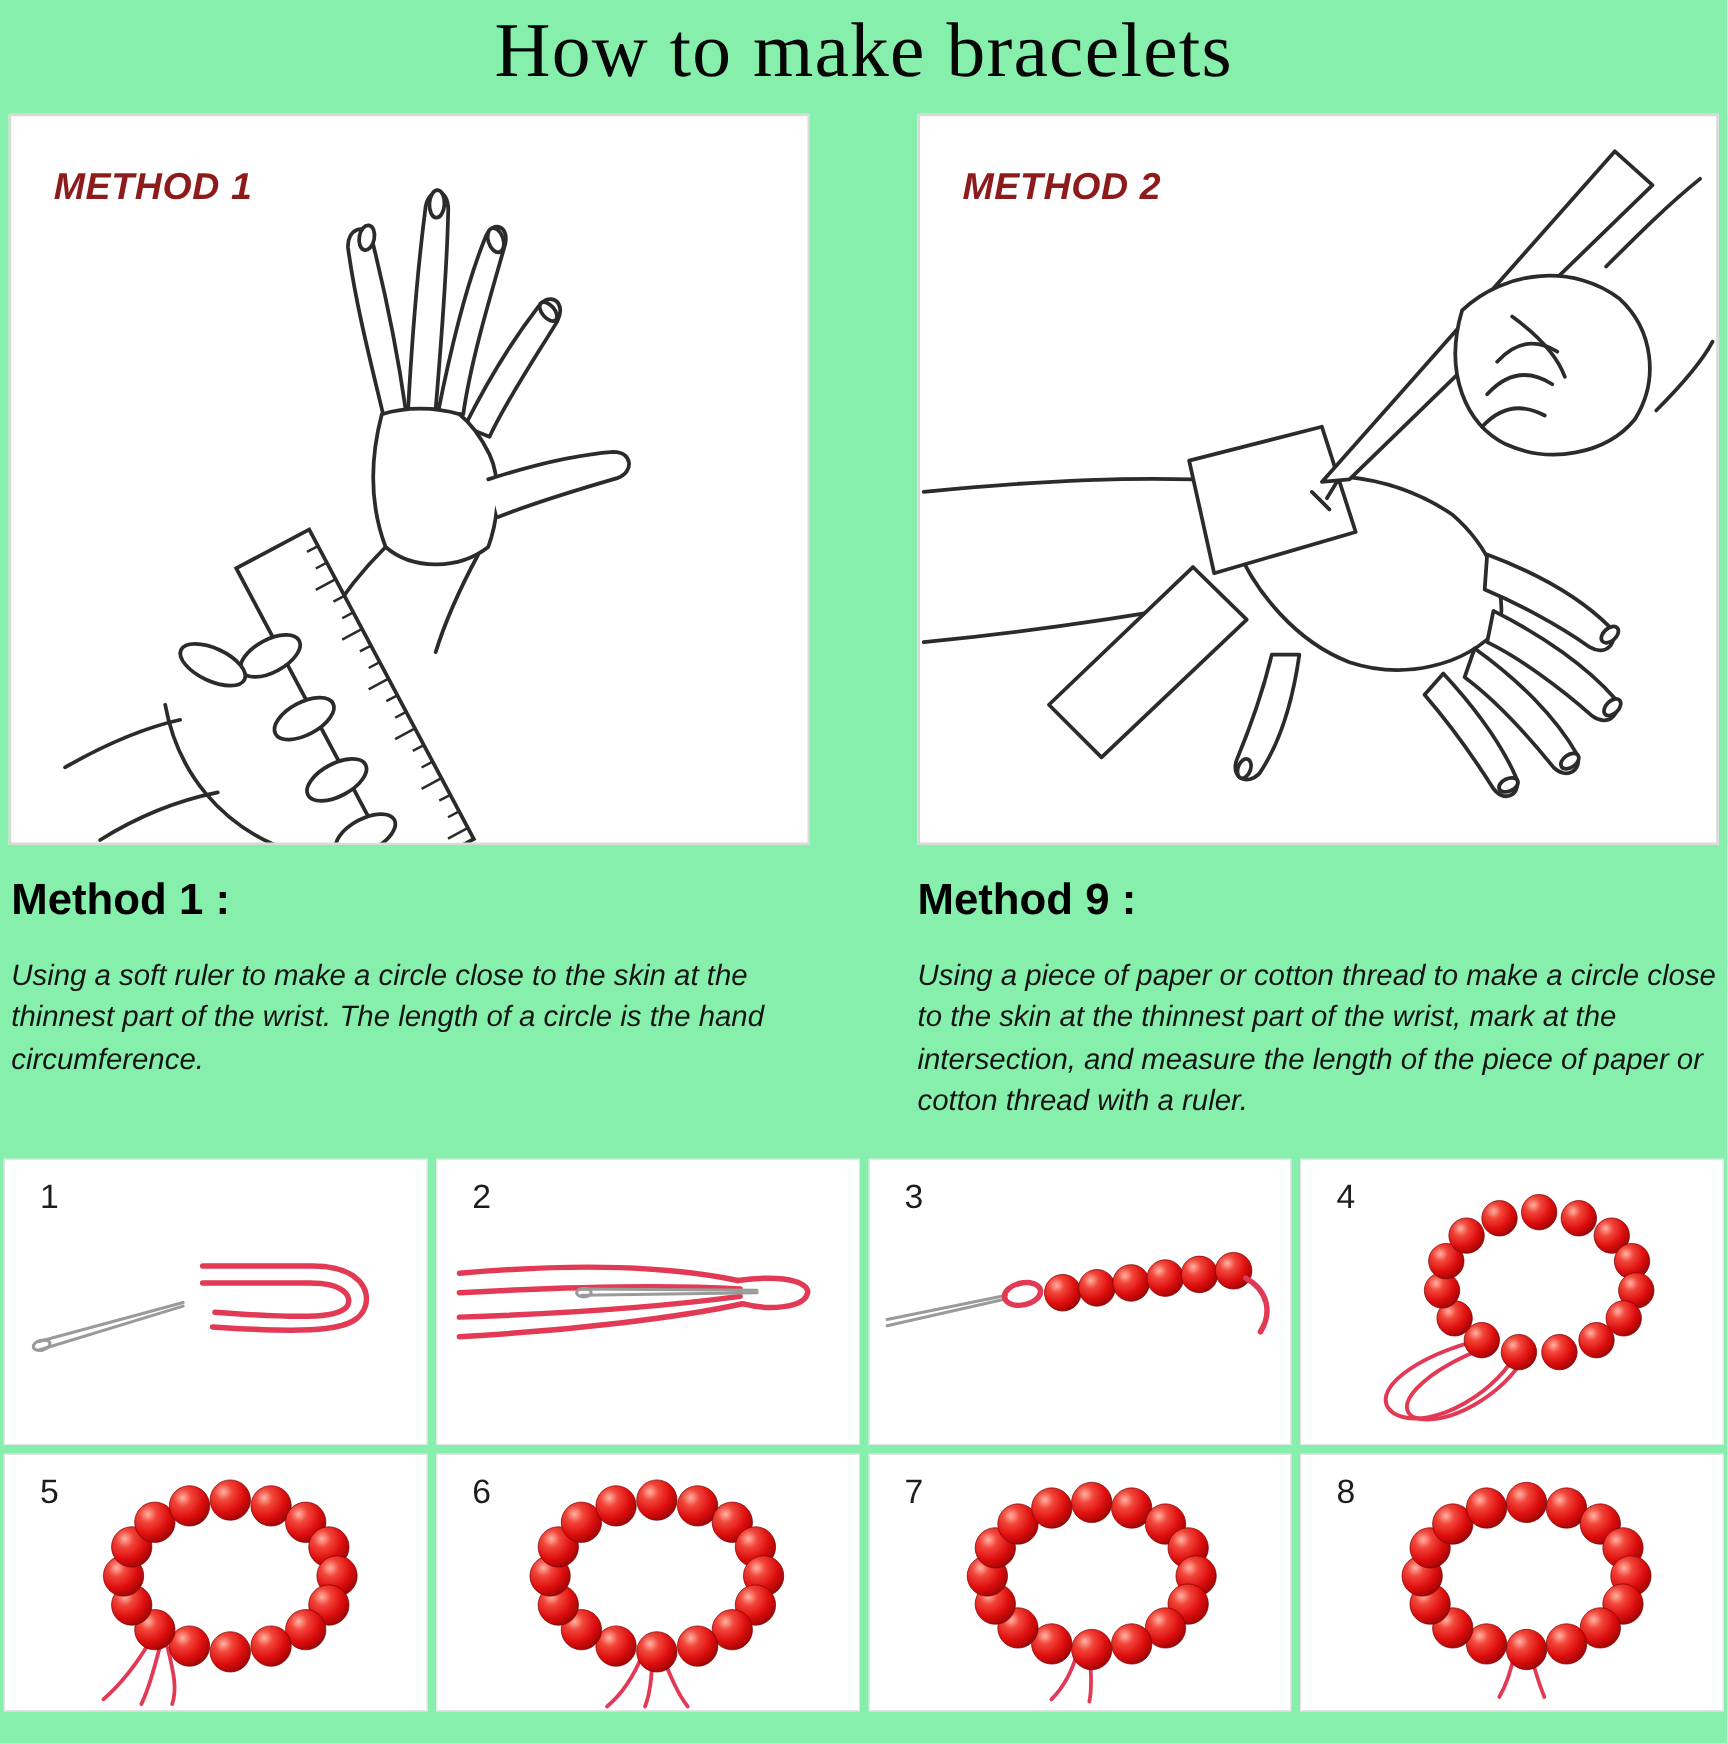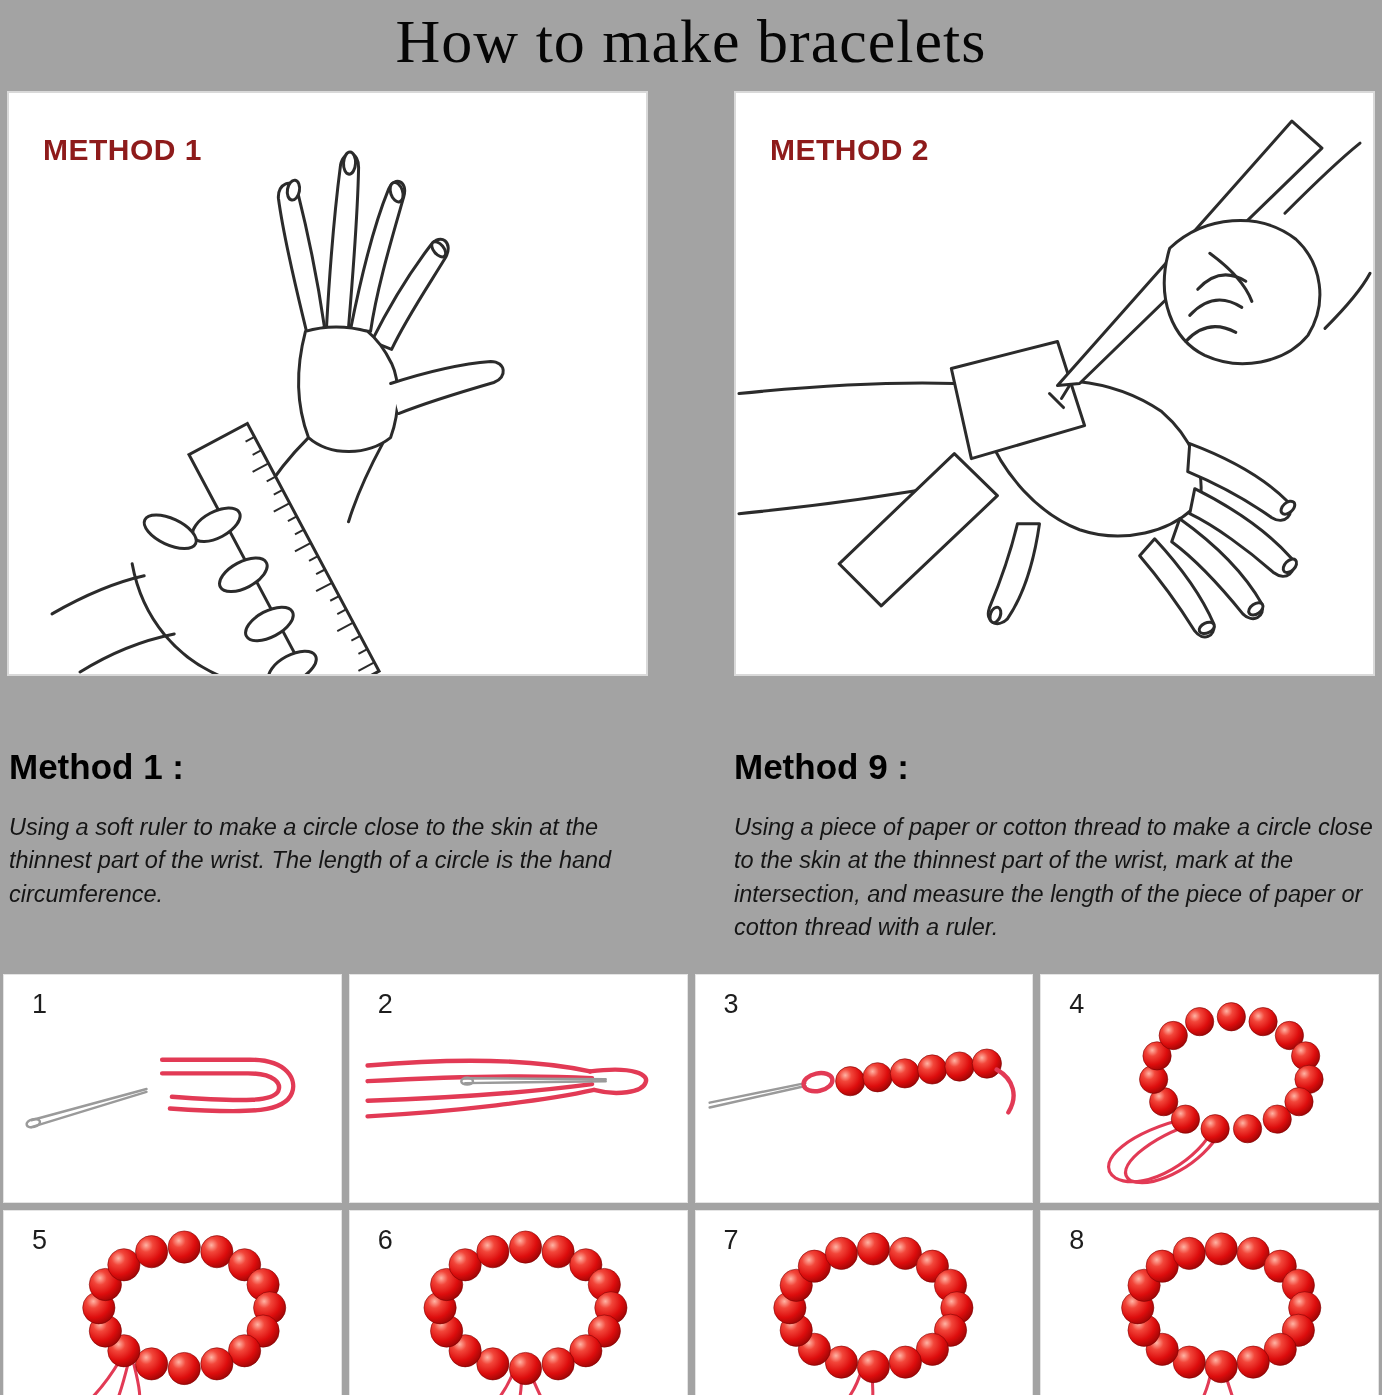--- a/index.html
+++ b/index.html
@@ -1,31 +1,31 @@
 <!DOCTYPE html>
 <html style="--maroon: #8e1b1b;"><head>
 <meta charset="utf-8">
 <style>
   * { margin:0; padding:0; box-sizing:border-box; }
   html,body { background:#ffffff; }
   body { width:1382px; font-family:"Liberation Sans", sans-serif; }
-  .page { position:relative; width:1382px; height:1395px; background:#a3a3a3; overflow:hidden; }
+  .page { position:relative; width:1382px; height:1395px; background:#86efac; overflow:hidden; }
 
   .title { padding-top:6px; text-align:center; font-family:"Liberation Serif", serif;
            font-size:62px; font-weight:400; color:#060606; letter-spacing:1px; }
 
   .methods-row { display:flex; gap:86px; padding:0 7px; margin-top:14px; }
-  .method-panel { flex:1; height:585px; border:2px solid #d9d9d9; position:relative; background:#fff; }
+  .method-panel { flex:1; height:585px; border:2px solid #d9d9d9; position:relative; background:#fff;font-style:italic; }
   .method-label { position:absolute; top:40px; left:34px; z-index:2; font-size:30px; font-weight:700;
                   letter-spacing:0.5px; color:var(--maroon,#8e1b1b); }
   .panel-art { position:absolute; inset:0; width:100%; height:100%; }
 
   .desc-row { display:flex; gap:86px; padding:0 9px; margin-top:24px; }
   .desc-col { flex:1; }
-  .desc-heading { font-size:35px; font-weight:700; color:#000;margin-top:47px; }
+  .desc-heading { font-size:35px; font-weight:700; color:#000; }
   .desc-text { margin-top:24px; font-size:23.5px; line-height:1.42; color:#151515;font-style:italic; }
 
   .steps-grid { margin-top:30px; padding:0 3px; display:grid; grid-template-columns:repeat(4,1fr);
                 grid-template-rows:229px 206px; gap:7px; }
   .step-cell { position:relative; border:1px solid #e4e4e4; background:#fff; overflow:hidden; }
   .step-number { position:absolute; top:14px; left:28px; z-index:2; font-size:27px; color:#1d1d1d; }
   .step-art { position:absolute; inset:0; width:100%; height:100%; }
 
   svg { display:block; }
   .line { stroke:#2b2b2b; stroke-width:3; fill:#fff; stroke-linejoin:round; stroke-linecap:round; }

